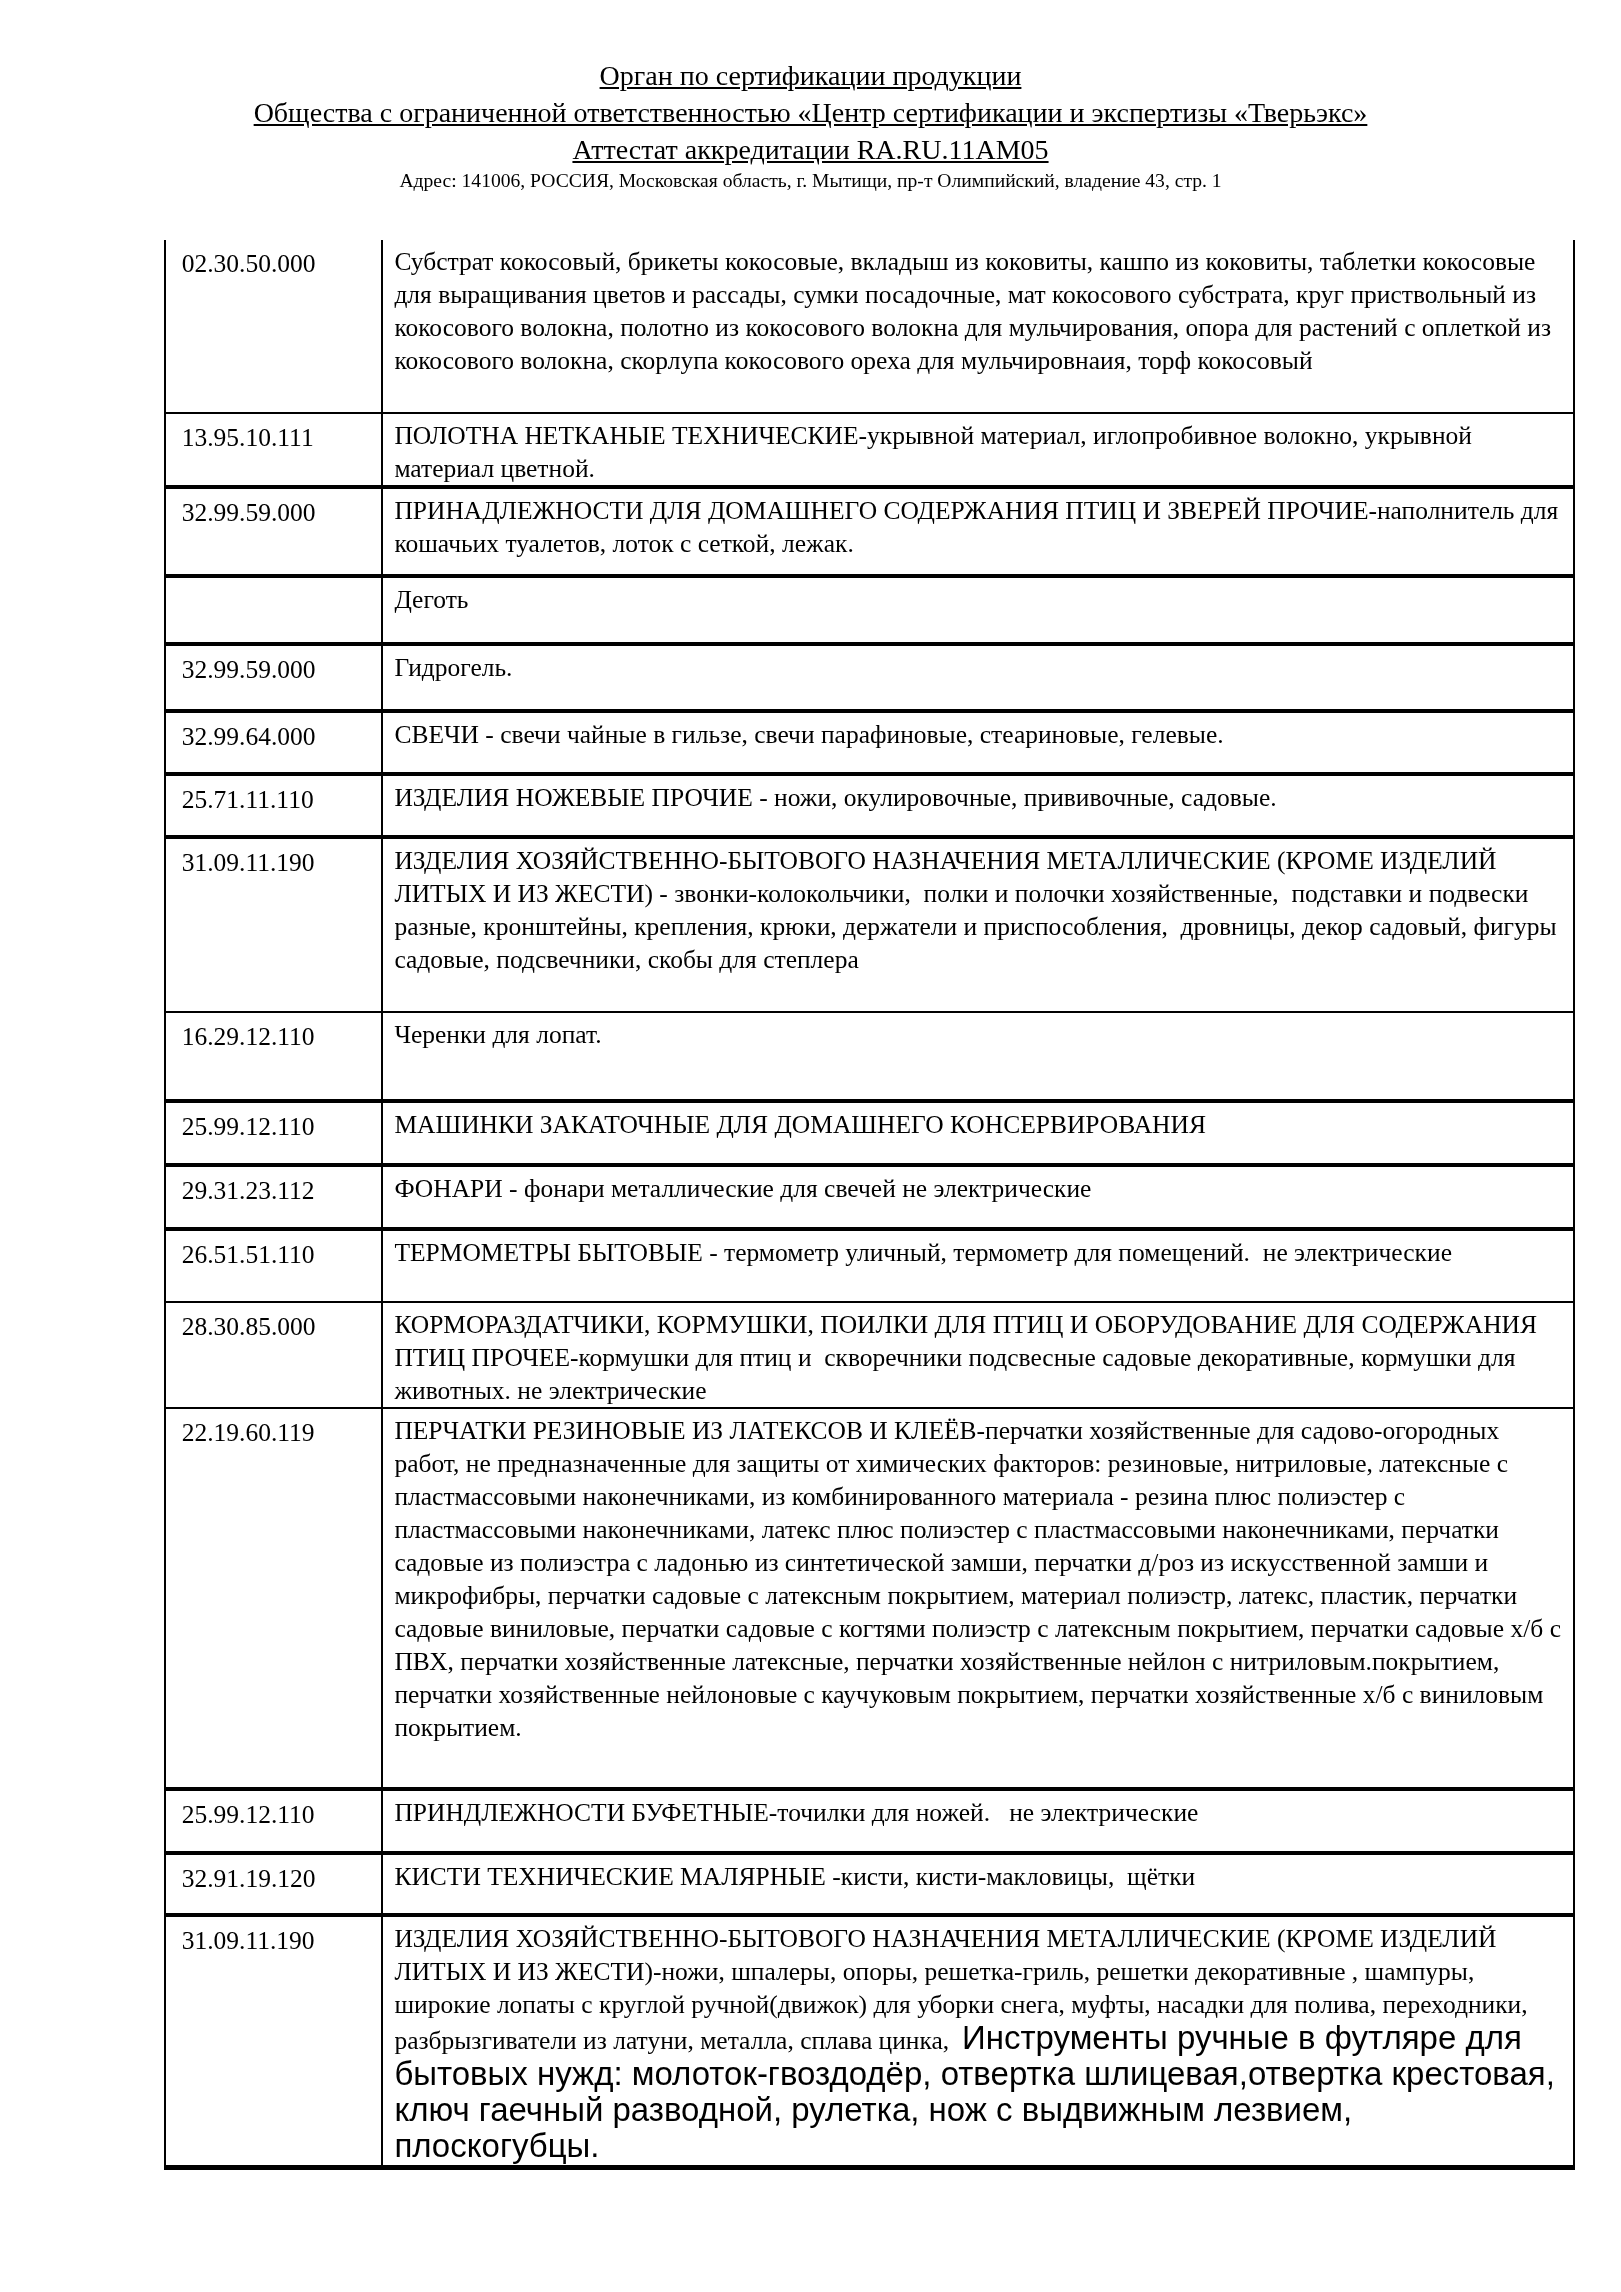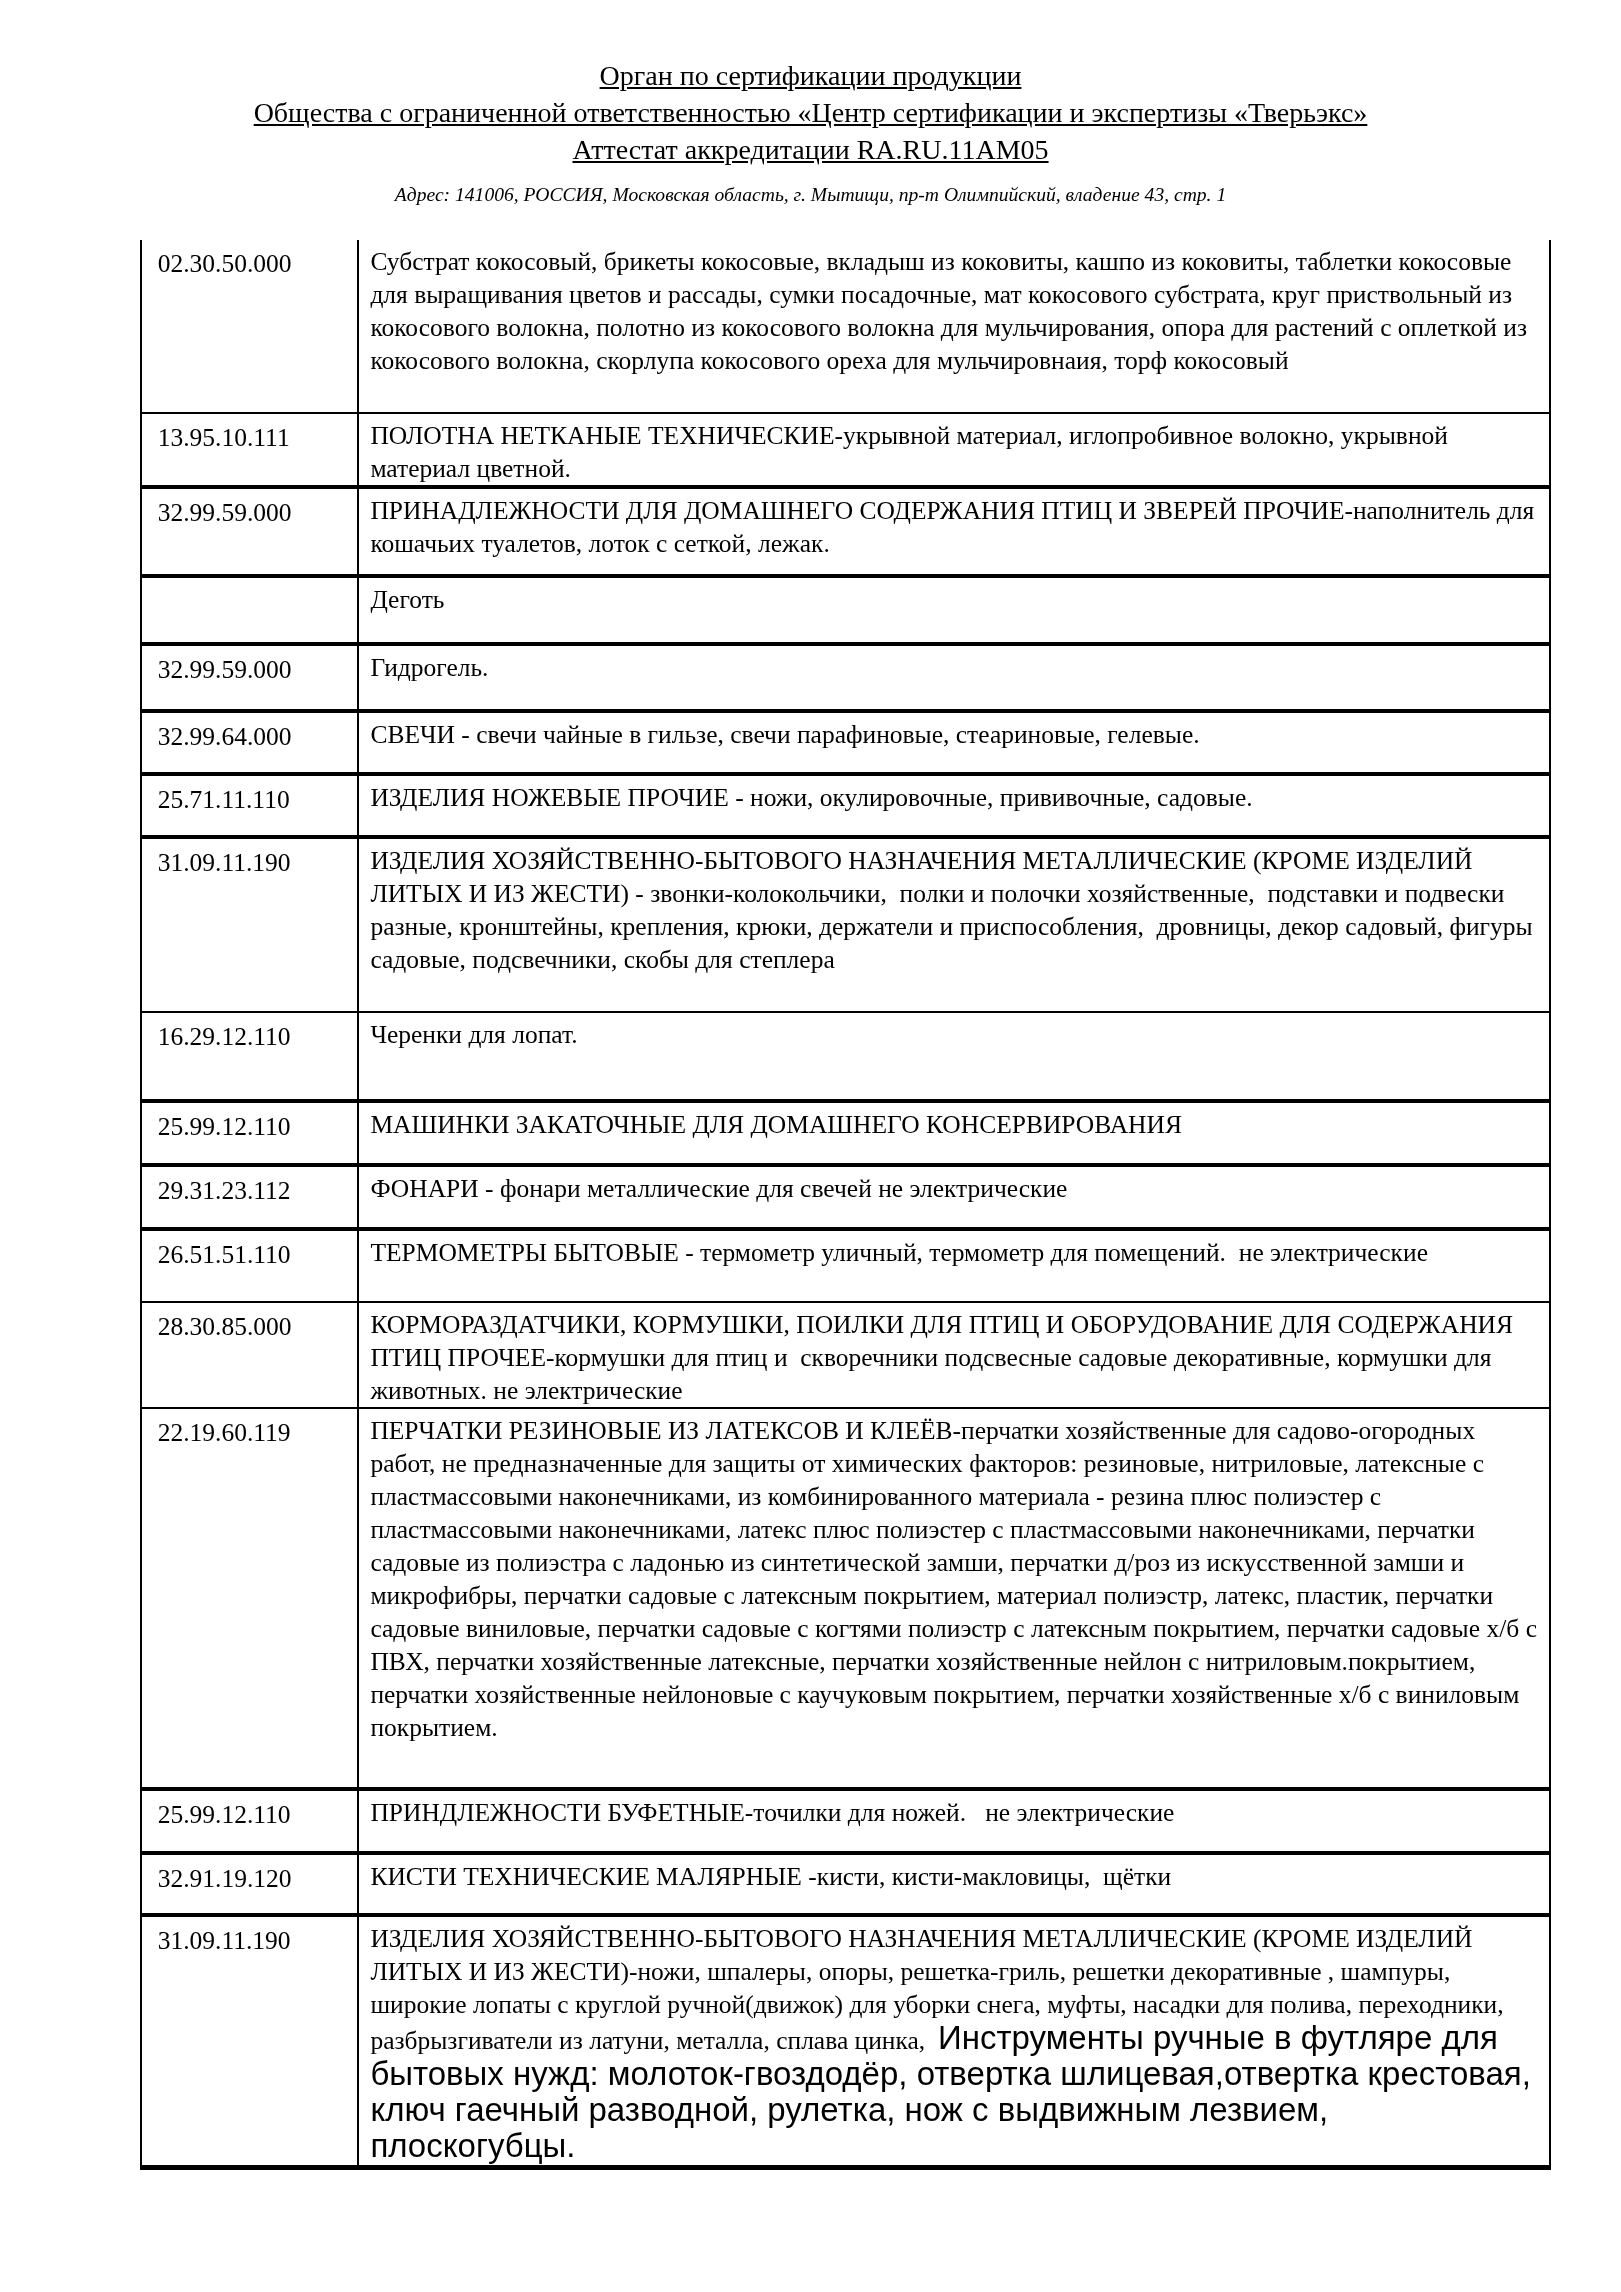--- a/index.html
+++ b/index.html
@@ -25,27 +25,26 @@
   }
   .header .h1 {
     font-size: 28px;
     line-height: 37px;
     white-space: nowrap;
     text-decoration: underline;
   }
   .header .h2 {
     font-size: 19.6px;
     line-height: 25.5px;
-    margin-top: 14px;
+    margin-top: 0;
     white-space: nowrap;
-    font-style: italic;
   }
   table.catalog {
     position: absolute;
-    left: 140px;
+    left: 164px;
     top: 240px;
     width: 1411px;
     border-collapse: collapse;
     table-layout: fixed;
   }
   table.catalog td {
     vertical-align: top;
     border-left: 2.9px solid #000;
     border-bottom: 4.9px solid #000;
     font-size: 25.5px;

